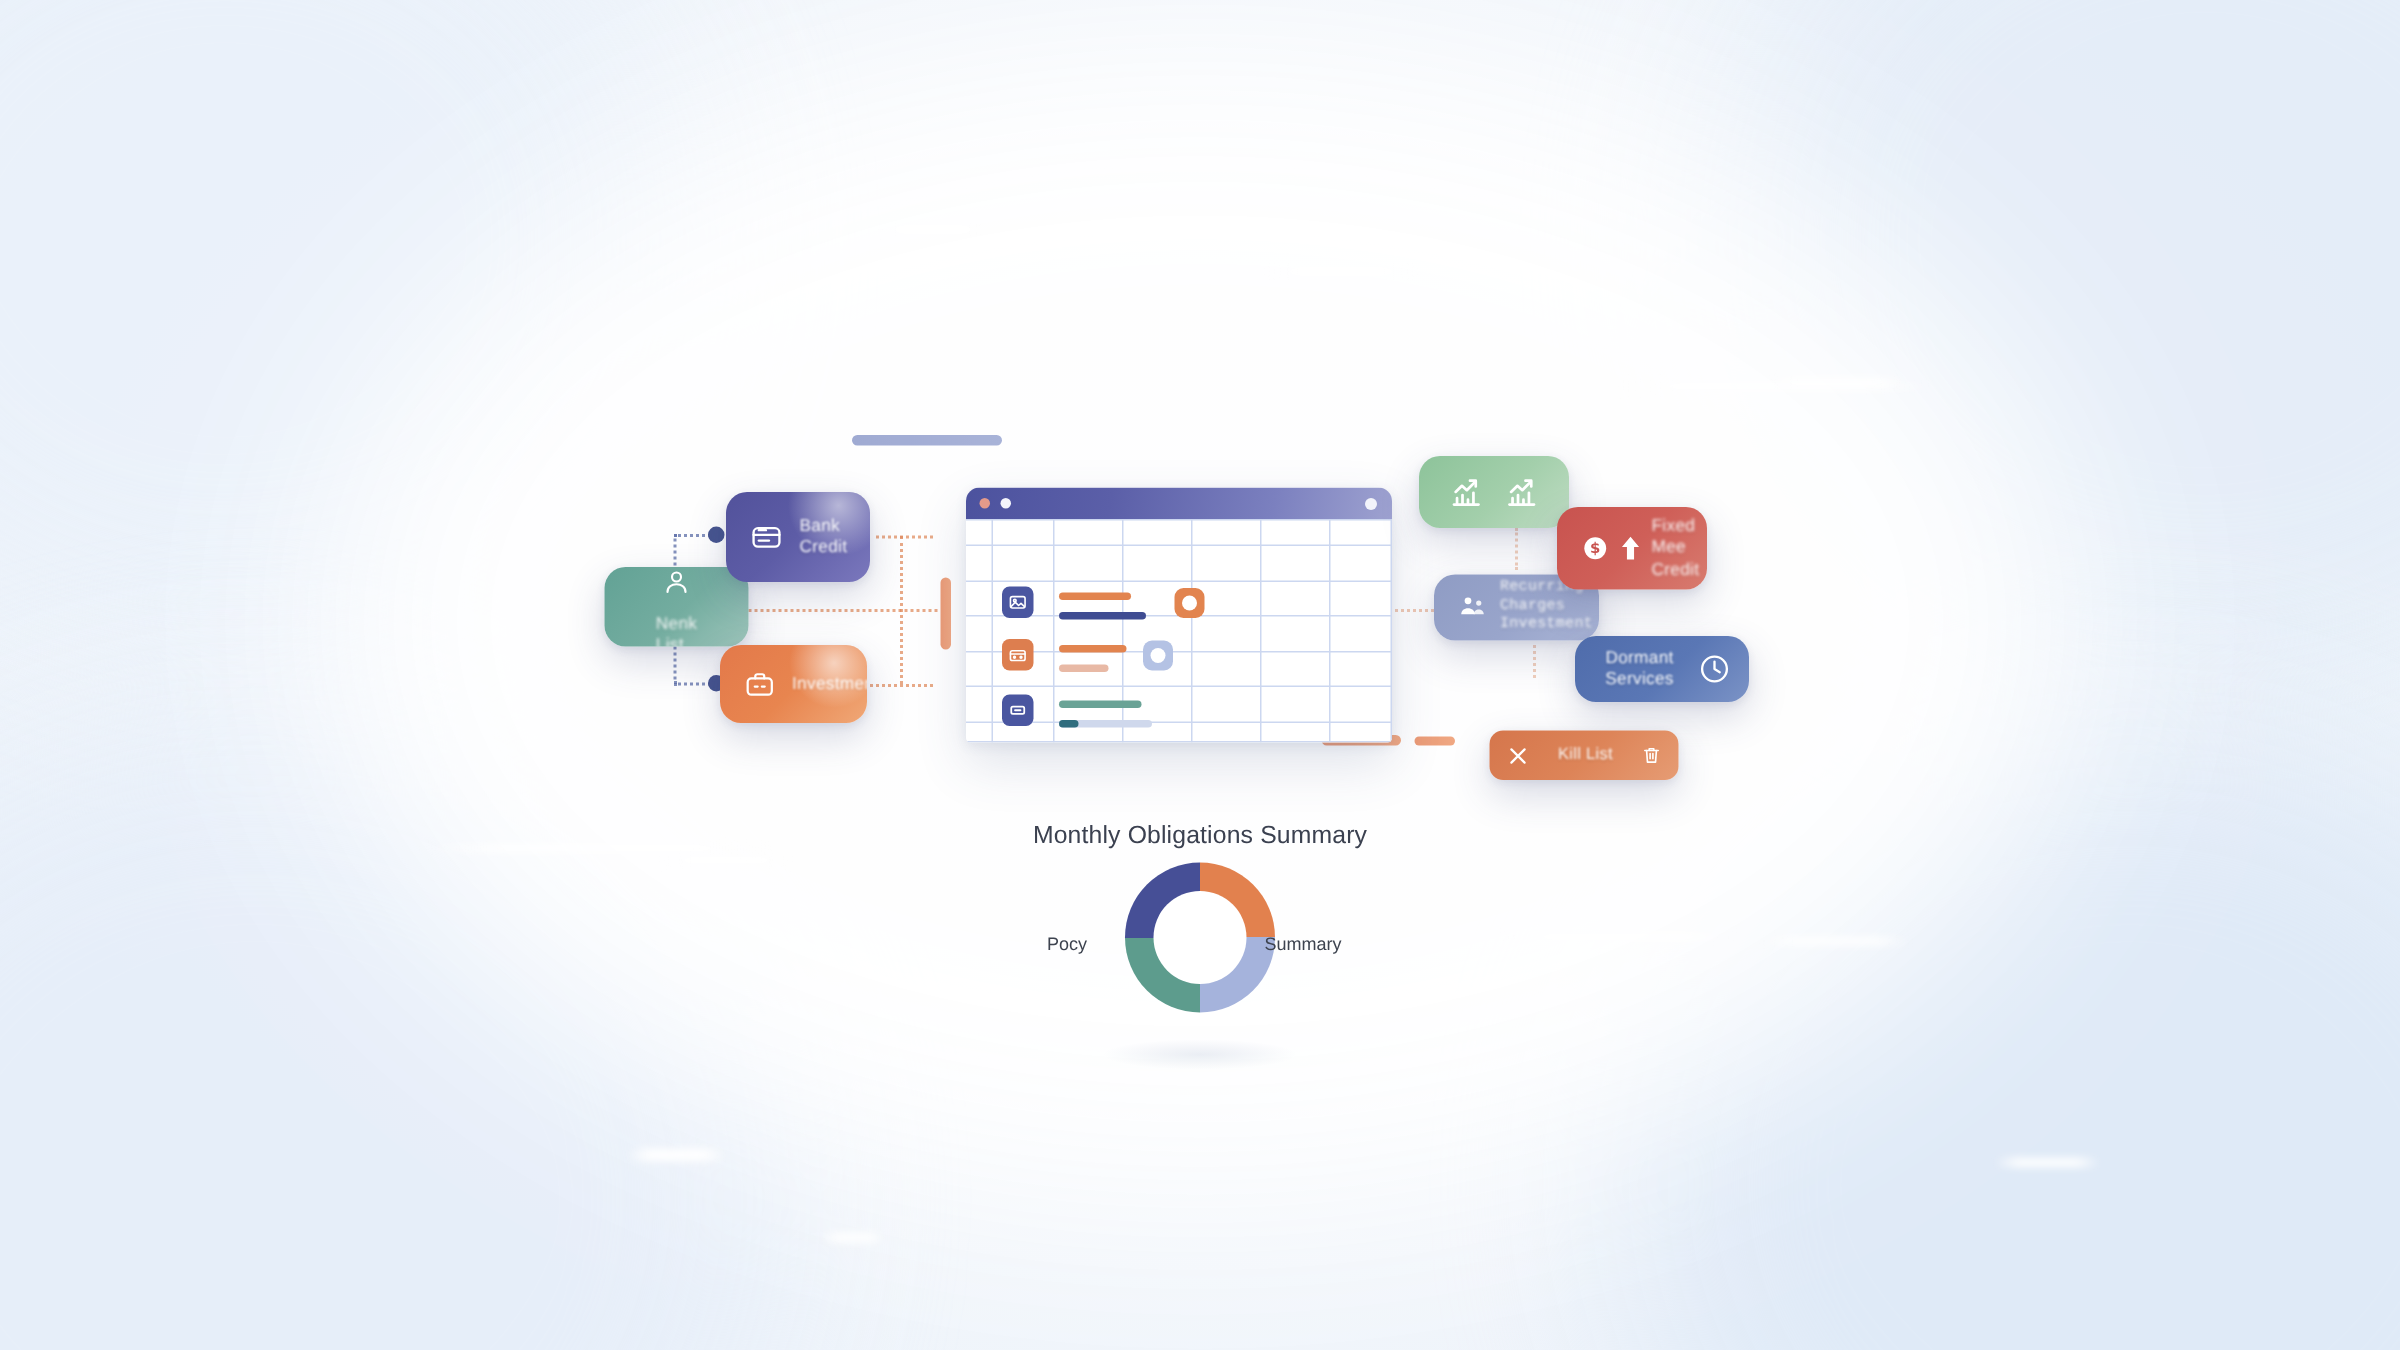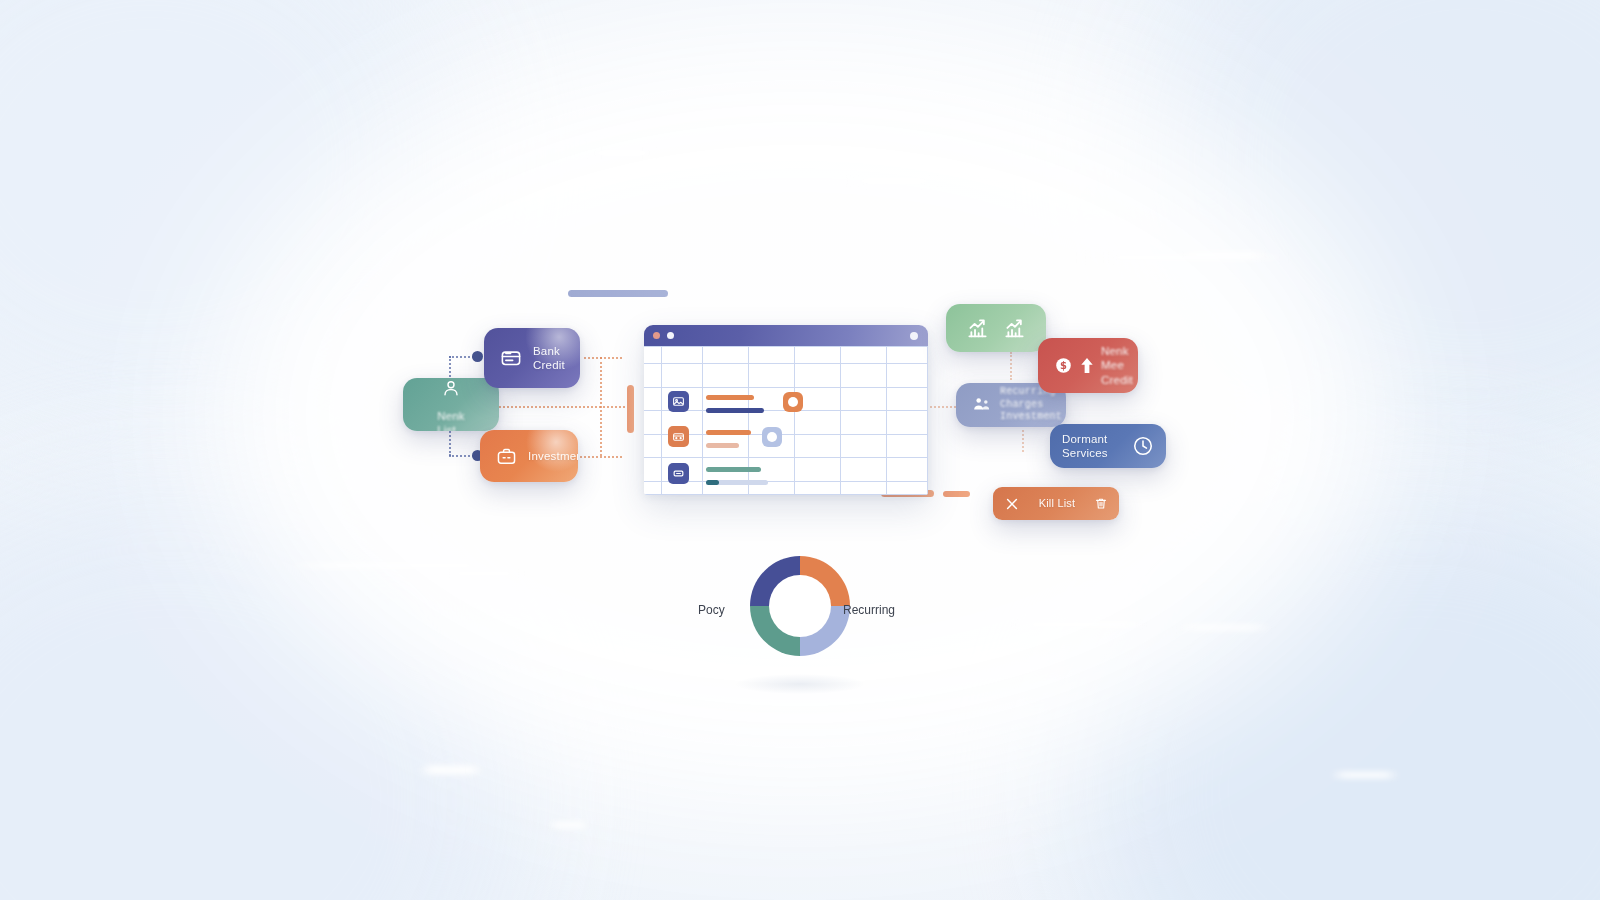--- a/index.html
+++ b/index.html
@@ -114,21 +114,21 @@
     gap:6px;
   }
   .card-recur {
     left:956px; top:383px; width:110px; height:44px;
     background: linear-gradient(135deg,#8f9cc4 0%, #99a5cb 55%, #aab5d6 100%);
     gap:8px;
   }
   .card-dormant {
     left:1050px; top:424px; width:116px; height:44px;
     background: linear-gradient(135deg,#4f6cab 0%, #5a77b5 55%, #7b93c6 100%);
-    gap:8px; justify-content:space-between; padding:0 12px;
+    gap:8px; justify-content:space-between; padding:0 12px;text-align:center;
   }
   .card-kill {
     left:993px; top:487px; width:126px; height:33px;
     border-radius:9px;
     background: linear-gradient(135deg,#d5764c 0%, #dd8458 52%, #e69c74 100%);
     gap:9px; justify-content:space-between; padding:0 11px;
   }
   .card-kill .label { font-size:11px; }
   .card-green, .card-recur { }
   .card-recur .label, .card-green .label { font-size:10px;font-family:Liberation Mono, monospace; }
@@ -389,21 +389,21 @@
         <circle cx="12" cy="12" r="9.2" fill="#ffffff"></circle>
         <text x="12" y="16.4" text-anchor="middle" font-family="DejaVu Sans, sans-serif" font-size="12.5" font-weight="bold" fill="#c8534f">$</text>
       </svg>
     </span>
     <span class="ico">
       <svg width="16" height="19" viewBox="0 0 18 24" fill="#ffffff">
         <path d="M9 2.4 16.2 11H12v10.4H6V11H1.8z"></path>
       </svg>
     </span>
     <span class="label blurtext-hard">
-      <span>Nenk Mee</span><br>
+      <span>Fixed Mee</span><br>
       <span>Credit</span>
     </span>
   </div>
 
   <div class="card card-dormant">
     <span class="label blurtext">Dormant Services</span>
     <span class="ico">
       <svg width="22" height="22" viewBox="0 0 24 24" fill="none" stroke="#ffffff" stroke-width="1.7" stroke-linecap="round" stroke-linejoin="round">
         <circle cx="12" cy="12" r="9"></circle>
         <path d="M12 6.6V12l3.8 2.3"></path>
@@ -422,30 +422,31 @@
       <svg width="14" height="15" viewBox="0 0 24 24" fill="none" stroke="#ffffff" stroke-width="1.9" stroke-linecap="round" stroke-linejoin="round">
         <path d="M4.4 6.6h15.2"></path>
         <path d="M9.4 6.6V4.6h5.2v2"></path>
         <path d="M6.4 6.6l1 13.2h9.2l1-13.2"></path>
         <path d="M10.4 10v6M13.6 10v6"></path>
       </svg>
     </span>
   </div>
 
   <div class="chart-wrap">
+    <div class="chart-title">Monthly Obligations Summary</div>
 
     <div class="donut-area">
       <div class="donut-shadow"></div>
 
       <div class="donut" style="background: conic-gradient(
                     #e2814e 0deg 90deg,
                     #a5b3dc 90deg 180deg,
                     #5d9c8d 180deg 270deg,
                     #464f96 270deg 360deg);">
         <div class="donut-hole"></div>
       </div>
 
       <div class="donut-label lbl-fixed">Pocy</div>
-      <div class="donut-label lbl-var">Recurring</div>
+      <div class="donut-label lbl-var">Summary</div>
     </div>
   </div>
 
 </div>
 
 </body></html>

